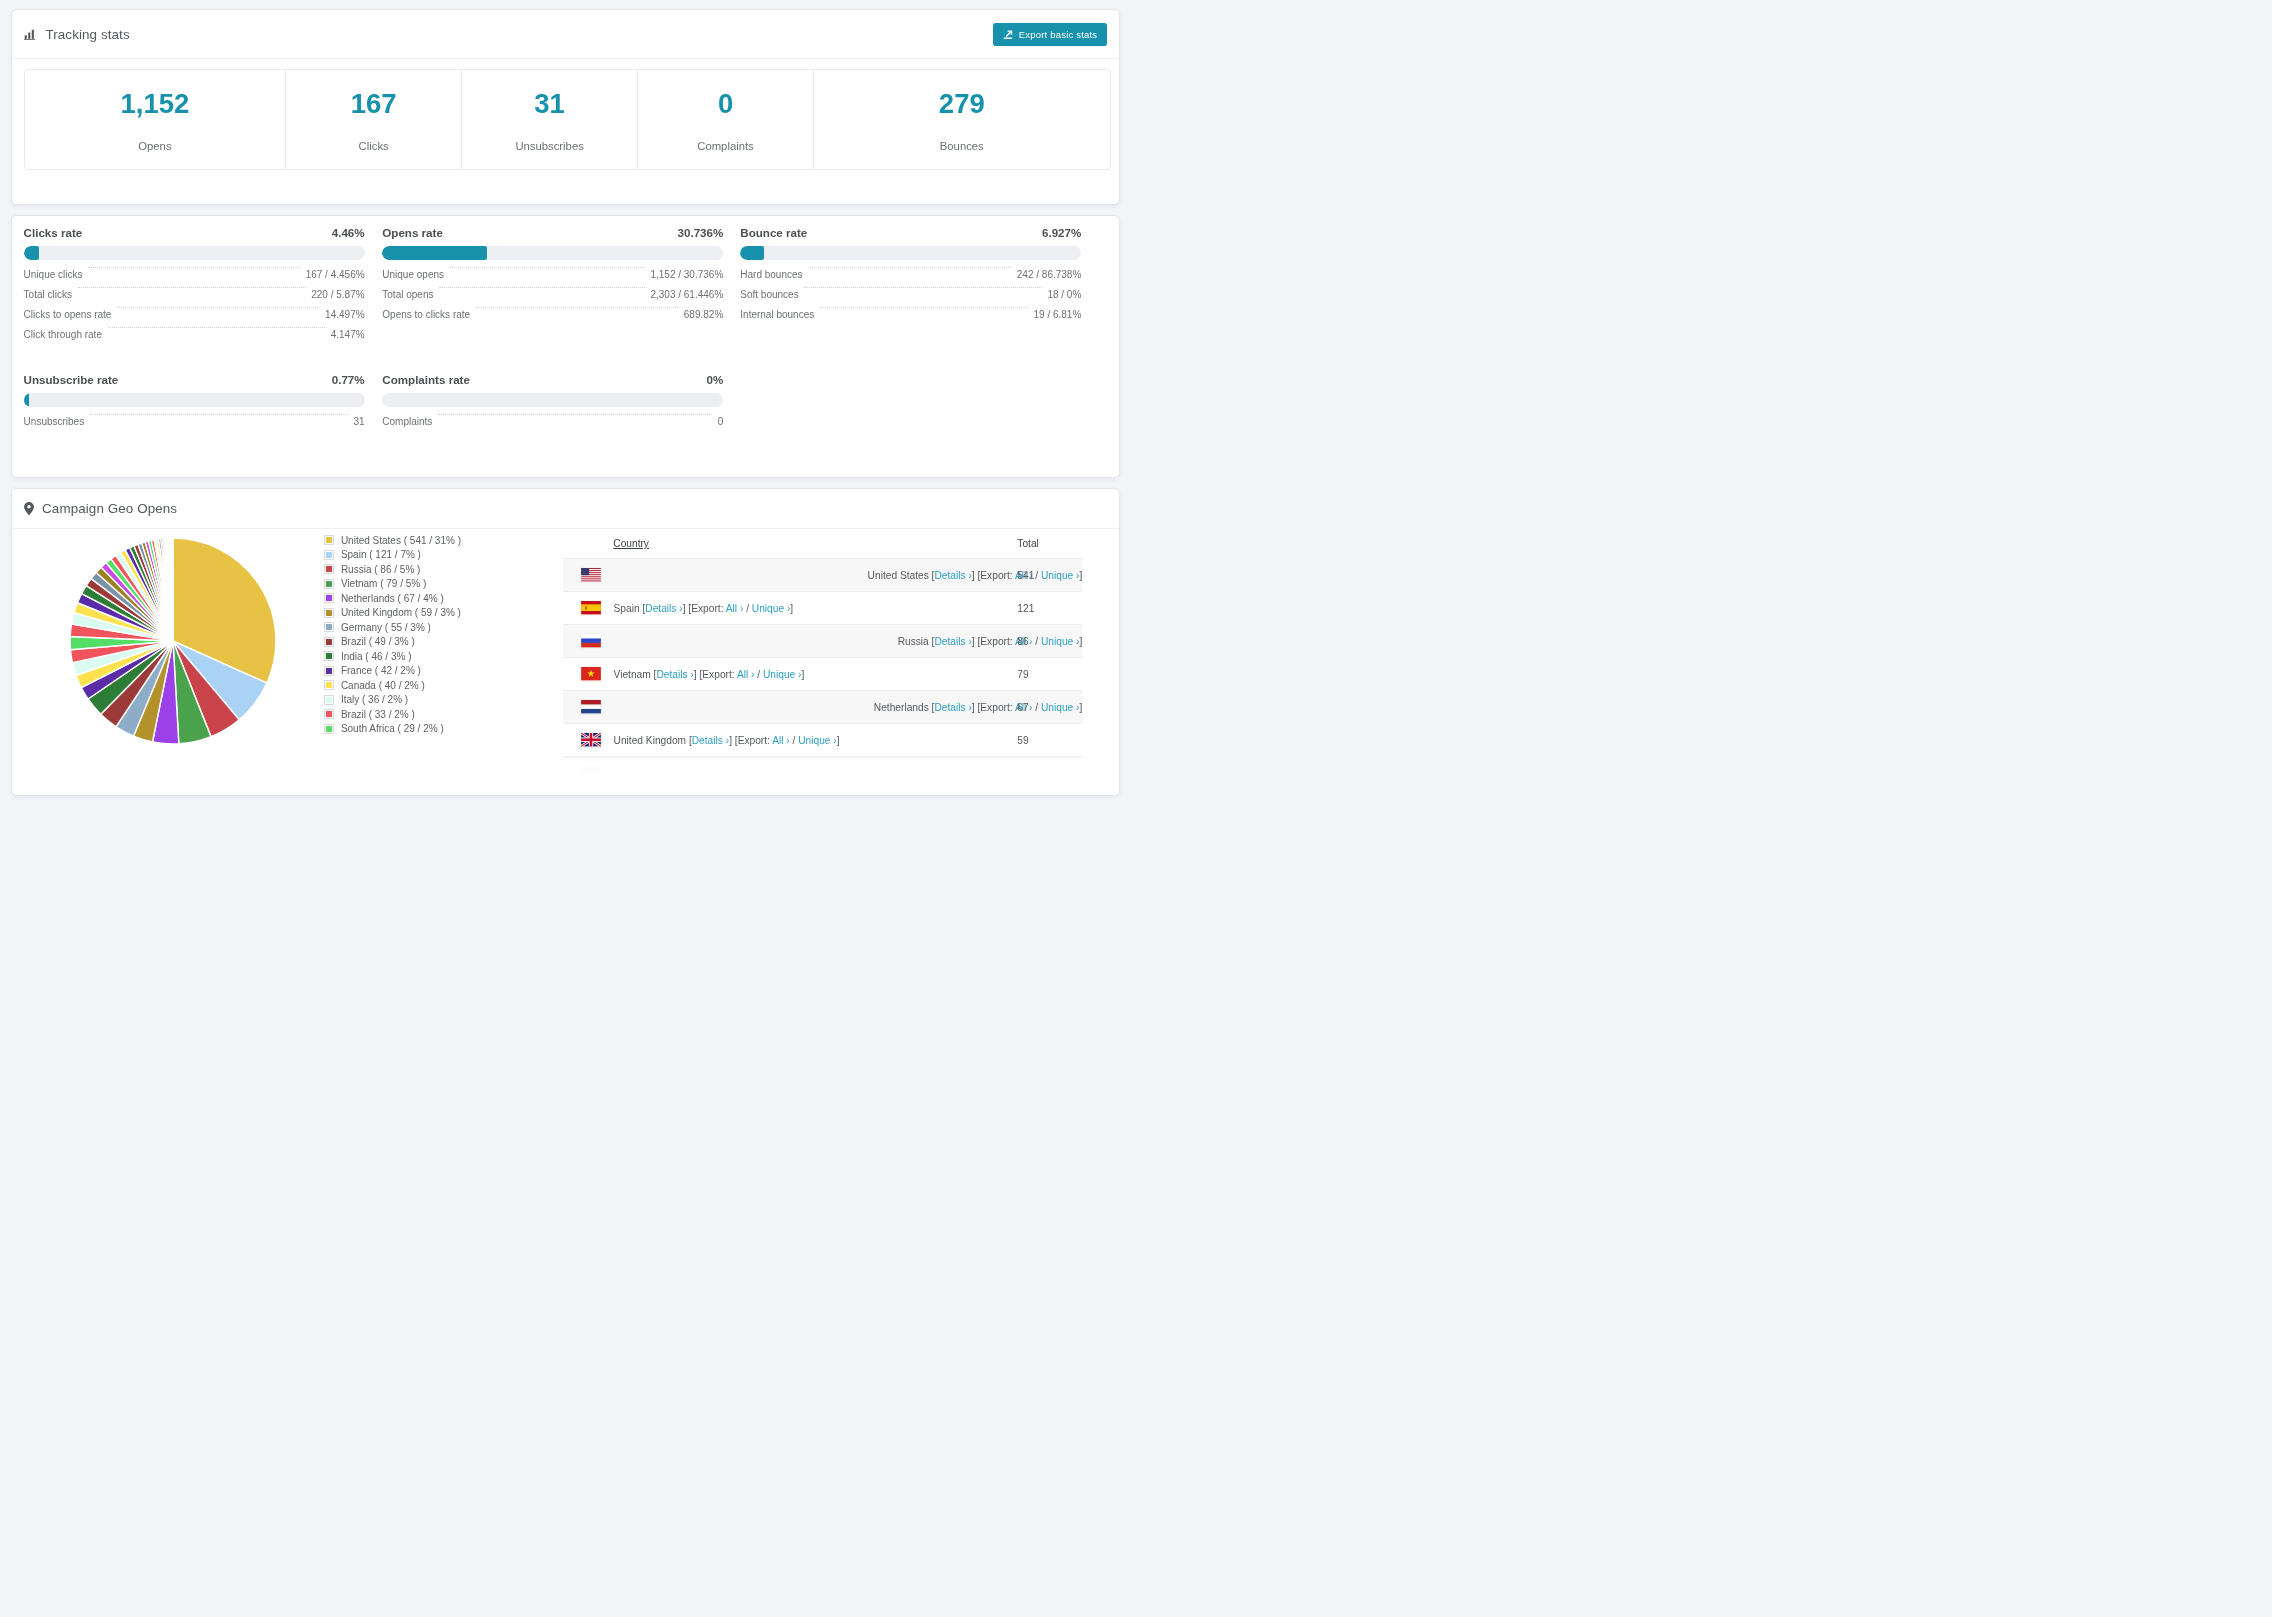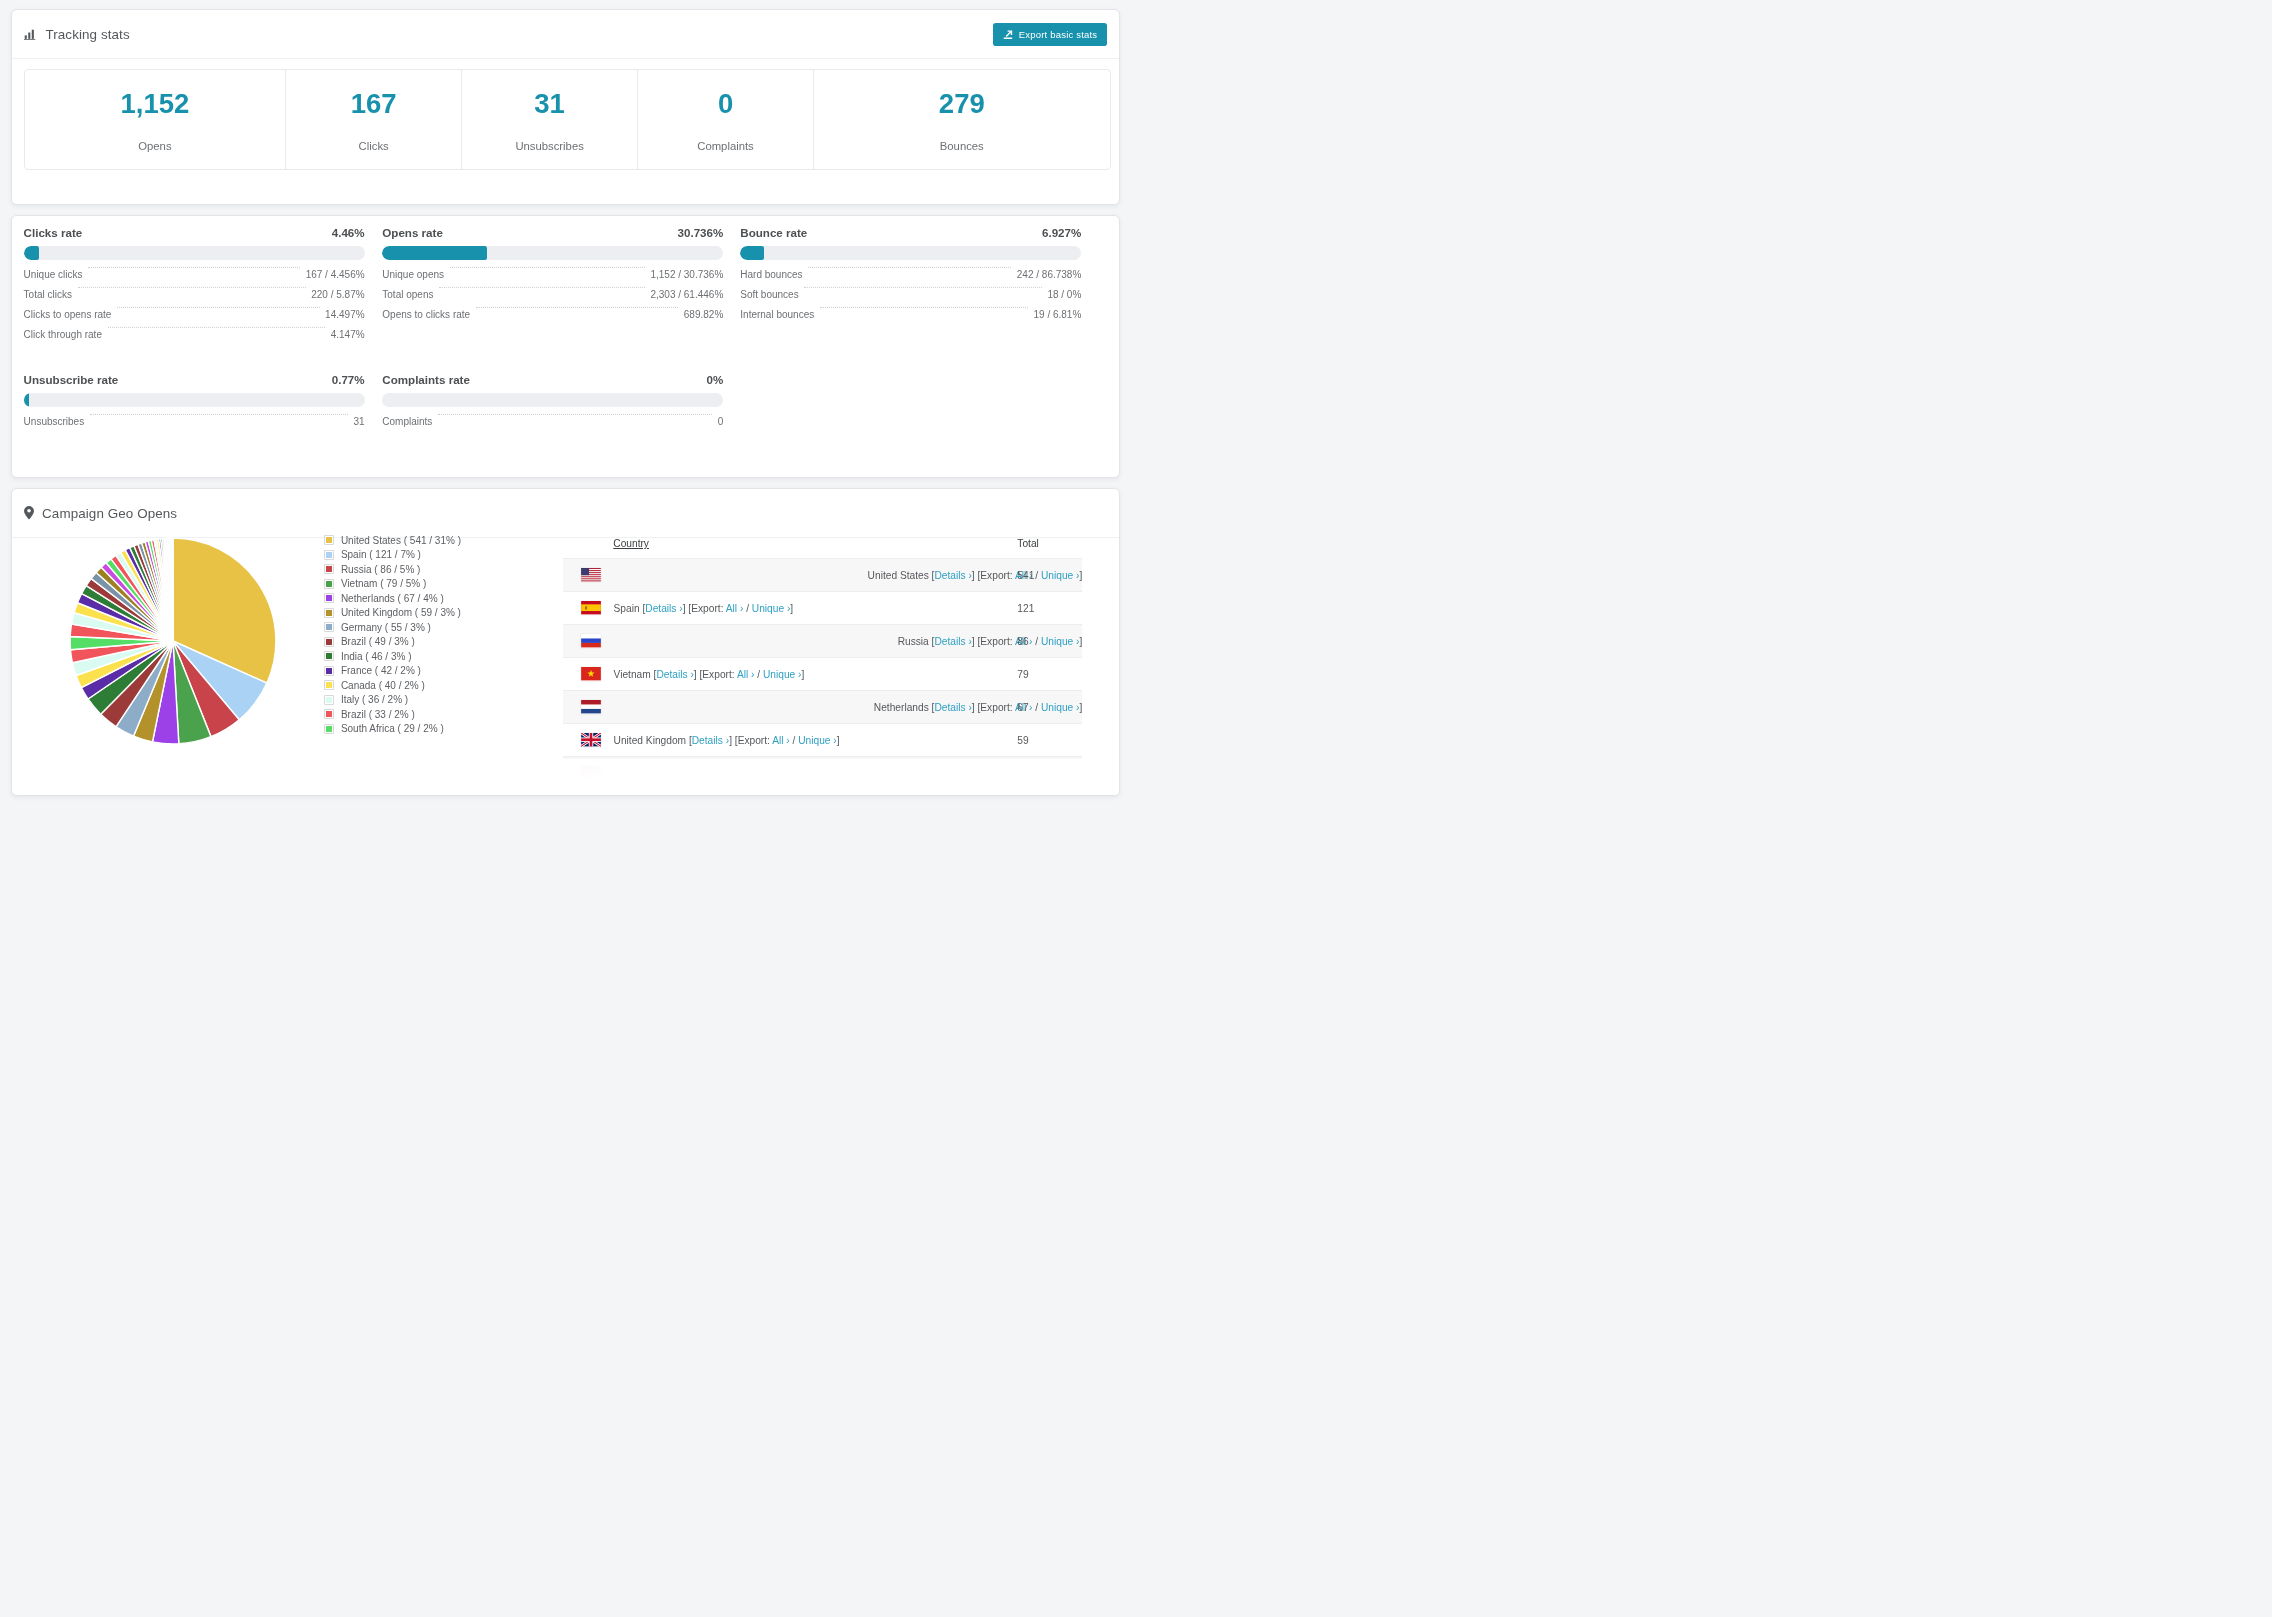--- a/index.html
+++ b/index.html
@@ -6,21 +6,21 @@
   body { background:#f4f5f7; font-family:"Liberation Sans","DejaVu Sans",sans-serif; }
   .page { position:relative; width:1136px; height:809px; overflow:hidden; background:#f4f5f7; }
   .card { position:absolute; background:#fff; border:0.7px solid #e3e4e7; border-radius:5.6px;
           box-shadow:0 1.4px 4.2px rgba(50,60,80,.07); }
   #card-tracking { left:11.3px; top:9.2px; width:1109px; height:196px; }
   #card-rates    { left:11.3px; top:215px; width:1109px; height:263px; }
   #card-geo      { left:11.3px; top:488px; width:1109px; height:308px; overflow:hidden; }
 
   .card-header { display:flex; align-items:center; padding:0 12px; border-bottom:0.7px solid #eef0f2; }
   #card-tracking .card-header { height:49px; }
-  #card-geo .card-header { height:49px; }
+  #card-geo .card-header { height:40px; }
   .card-title { font-size:13.4px; color:#55585b; margin-left:7.8px; letter-spacing:0.1px;text-align:center; }
   .hdr-icon { display:flex; align-items:center; color:#55585b; }
 
   .export-btn { margin-left:auto; display:flex; align-items:center; gap:5.6px; background:#1791ac;
                 color:#fff; border:none; border-radius:2.8px; height:23px; padding:0 10px;
                 font-size:9.5px; font-family:inherit; cursor:pointer; letter-spacing:0.2px; }
 
   .stats-row { position:absolute; left:11.3px; top:59px; width:1087px; height:101px; display:flex;
                border:0.7px solid #e8e9eb; border-radius:4.2px; }
   .stat-cell { display:flex; flex-direction:column; justify-content:center; align-items:center;

